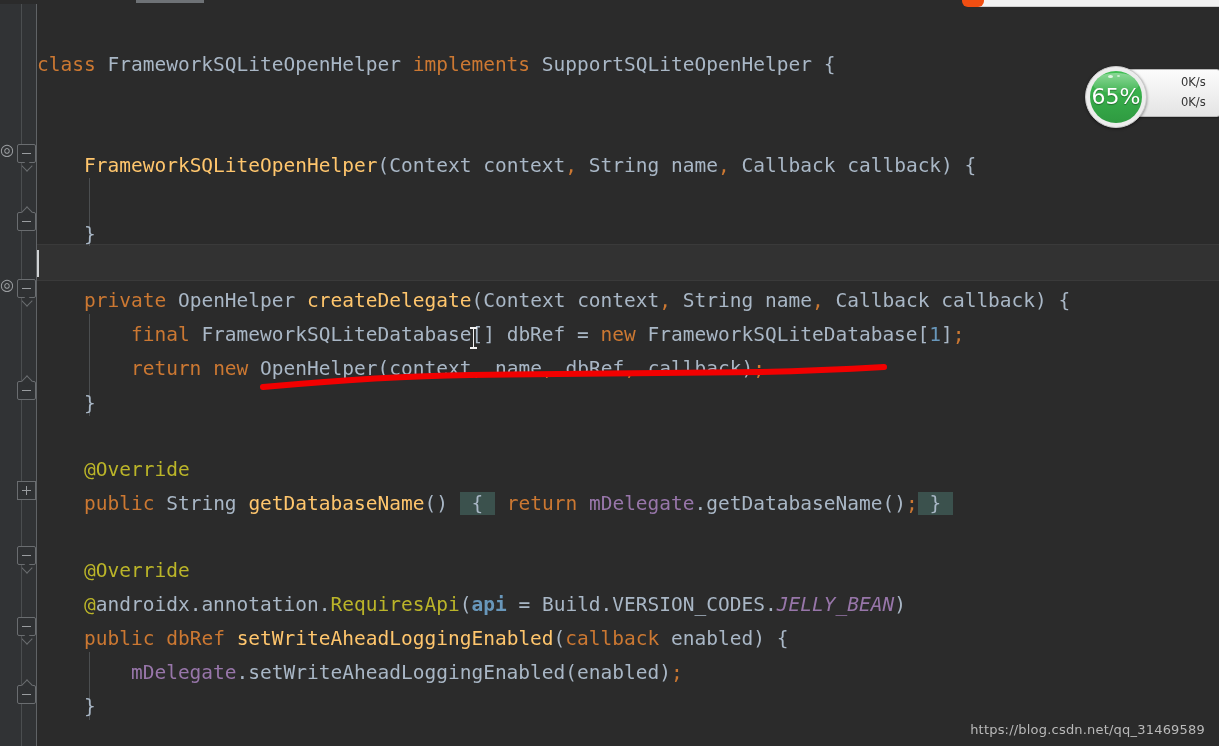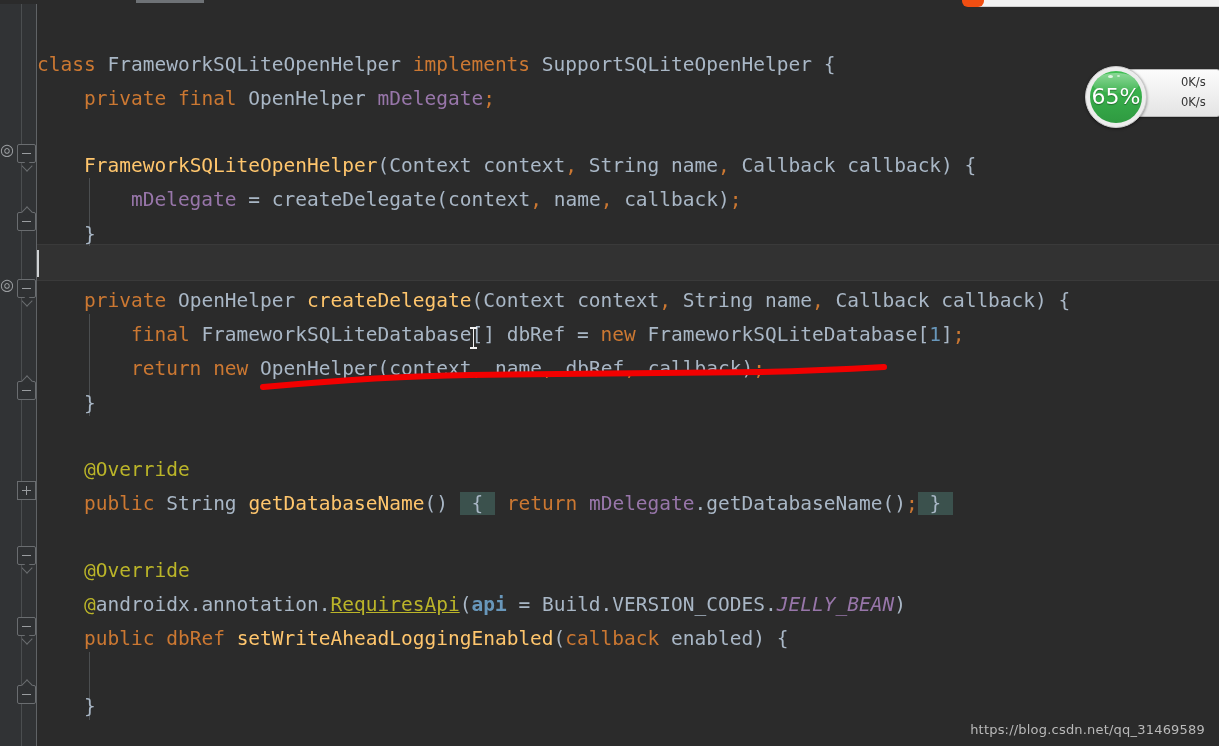--- a/index.html
+++ b/index.html
@@ -39,21 +39,21 @@
   }
 
   
   .kw{color:#cc7832;}
   .typ{color:#a9b7c6;}
   .cls{color:#a9b7c6;}
   .fld{color:#9876aa;}
   .mth{color:#ffc66d;}
   .anno{color:#bbb529;}
   .annopkg{color:#a9b7c6;}
-  .annonm{color:#bbb529;text-decoration:underline;}
+  .annonm{color:#bbb529;}
   .num{color:#6897bb;}
   .pun{color:#a9b7c6;}
   .semi{color:#cc7832;}
   .statfld{color:#9876aa;font-style:italic;}
   .param{color:#a9b7c6;}
   .apiparam{color:#6897bb;font-weight:bold;}
   .brace-hl{background:#3b514d;color:#a9b7c6;}
 
   
   .fold{position:absolute;width:19px;height:19px;box-sizing:border-box;
@@ -171,25 +171,23 @@
     <div class="caret"></div>
 
     <div class="indent" style="left:52px;top:166px;height:68px;"></div>
     <div class="indent" style="left:52px;top:302px;height:102px;"></div>
     <div class="indent" style="left:52px;top:640px;height:68px;"></div>
 
     <div class="lines">
 
       <div class="ln" style="top:36px;left:0px;"><span class="kw">class</span> <span class="cls">FrameworkSQLiteOpenHelper</span> <span class="kw">implements</span> <span class="cls">SupportSQLiteOpenHelper</span> <span class="pun">{</span></div>
 
-      <div class="ln" style="top:70px;left:0px;">    <span class="kw">private</span> <span class="kw">final</span> <span class="cls">OpenHelper</span> <span class="fld">mDelegate</span><span class="semi">;</span></div>
 
       <div class="ln" style="top:137px;left:0px;">    <span class="mth">FrameworkSQLiteOpenHelper</span><span class="pun">(</span><span class="cls">Context</span> <span class="param">context</span><span class="semi">,</span> <span class="cls">String</span> <span class="param">name</span><span class="semi">,</span> <span class="cls">Callback</span> <span class="param">callback</span><span class="pun">)</span> <span class="pun">{</span></div>
 
-      <div class="ln" style="top:171px;left:0px;">        <span class="fld">mDelegate</span> <span class="pun">=</span> <span class="typ">createDelegate</span><span class="pun">(</span><span class="typ">context</span><span class="semi">,</span> <span class="typ">name</span><span class="semi">,</span> <span class="typ">callback</span><span class="pun">)</span><span class="semi">;</span></div>
 
       <div class="ln" style="top:206px;left:0px;">    <span class="pun">}</span></div>
 
       <div class="ln" style="top:272px;left:0px;">    <span class="kw">private</span> <span class="cls">OpenHelper</span> <span class="mth">createDelegate</span><span class="pun">(</span><span class="cls">Context</span> <span class="param">context</span><span class="semi">,</span> <span class="cls">String</span> <span class="param">name</span><span class="semi">,</span> <span class="cls">Callback</span> <span class="param">callback</span><span class="pun">)</span> <span class="pun">{</span></div>
 
       <div class="ln" style="top:306px;left:0px;">        <span class="kw">final</span> <span class="cls">FrameworkSQLiteDatabase</span><span class="pun">[]</span> <span class="typ">dbRef</span> <span class="pun">=</span> <span class="kw">new</span> <span class="cls">FrameworkSQLiteDatabase</span><span class="pun">[</span><span class="num">1</span><span class="pun">]</span><span class="semi">;</span></div>
 
       <div class="ln" style="top:340px;left:0px;">        <span class="kw">return</span> <span class="kw">new</span> <span class="typ">OpenHelper</span><span class="pun">(</span><span class="typ">context</span><span class="semi">,</span> <span class="typ">name</span><span class="semi">,</span> <span class="typ">dbRef</span><span class="semi">,</span> <span class="typ">callback</span><span class="pun">)</span><span class="semi">;</span></div>
 
       <div class="ln" style="top:375px;left:0px;">    <span class="pun">}</span></div>
@@ -197,20 +195,21 @@
       <div class="ln" style="top:441px;left:0px;">    <span class="anno">@Override</span></div>
 
       <div class="ln" style="top:475px;left:0px;">    <span class="kw">public</span> <span class="cls">String</span> <span class="mth">getDatabaseName</span><span class="pun">()</span> <span class="brace-hl">&nbsp;{&nbsp;</span> <span class="kw">return</span> <span class="fld">mDelegate</span><span class="pun">.</span><span class="typ">getDatabaseName</span><span class="pun">()</span><span class="semi">;</span><span class="brace-hl">&nbsp;}&nbsp;</span></div>
 
       <div class="ln" style="top:542px;left:0px;">    <span class="anno">@Override</span></div>
 
       <div class="ln" style="top:576px;left:0px;">    <span class="anno">@</span><span class="annopkg">androidx.annotation.</span><span class="annonm">RequiresApi</span><span class="pun">(</span><span class="apiparam">api</span> <span class="pun">=</span> <span class="cls">Build</span><span class="pun">.</span><span class="cls">VERSION_CODES</span><span class="pun">.</span><span class="statfld">JELLY_BEAN</span><span class="pun">)</span></div>
 
       <div class="ln" style="top:610px;left:0px;">    <span class="kw">public</span> <span class="kw">dbRef</span> <span class="mth">setWriteAheadLoggingEnabled</span><span class="pun">(</span><span class="kw">callback</span> <span class="param">enabled</span><span class="pun">)</span> <span class="pun">{</span></div>
 
+      <div class="ln" style="top:644px;left:0px;">        <span class="fld">mDelegate</span><span class="pun">.</span><span class="typ">setWriteAheadLoggingEnabled</span><span class="pun">(</span><span class="typ">enabled</span><span class="pun">)</span><span class="semi">;</span></div>
 
       <div class="ln" style="top:678px;left:0px;">    <span class="pun">}</span></div>
 
     </div>
   </div>
 
   <svg class="annotation" viewBox="0 0 1219 746" width="1219" height="746">
     <path d="M263,387 C330,381 400,376 470,375 C560,374 660,373 760,372
              C810,371 850,369 884,367" fill="none" stroke="#f20000" stroke-width="6" stroke-linecap="round"></path>
   </svg>

